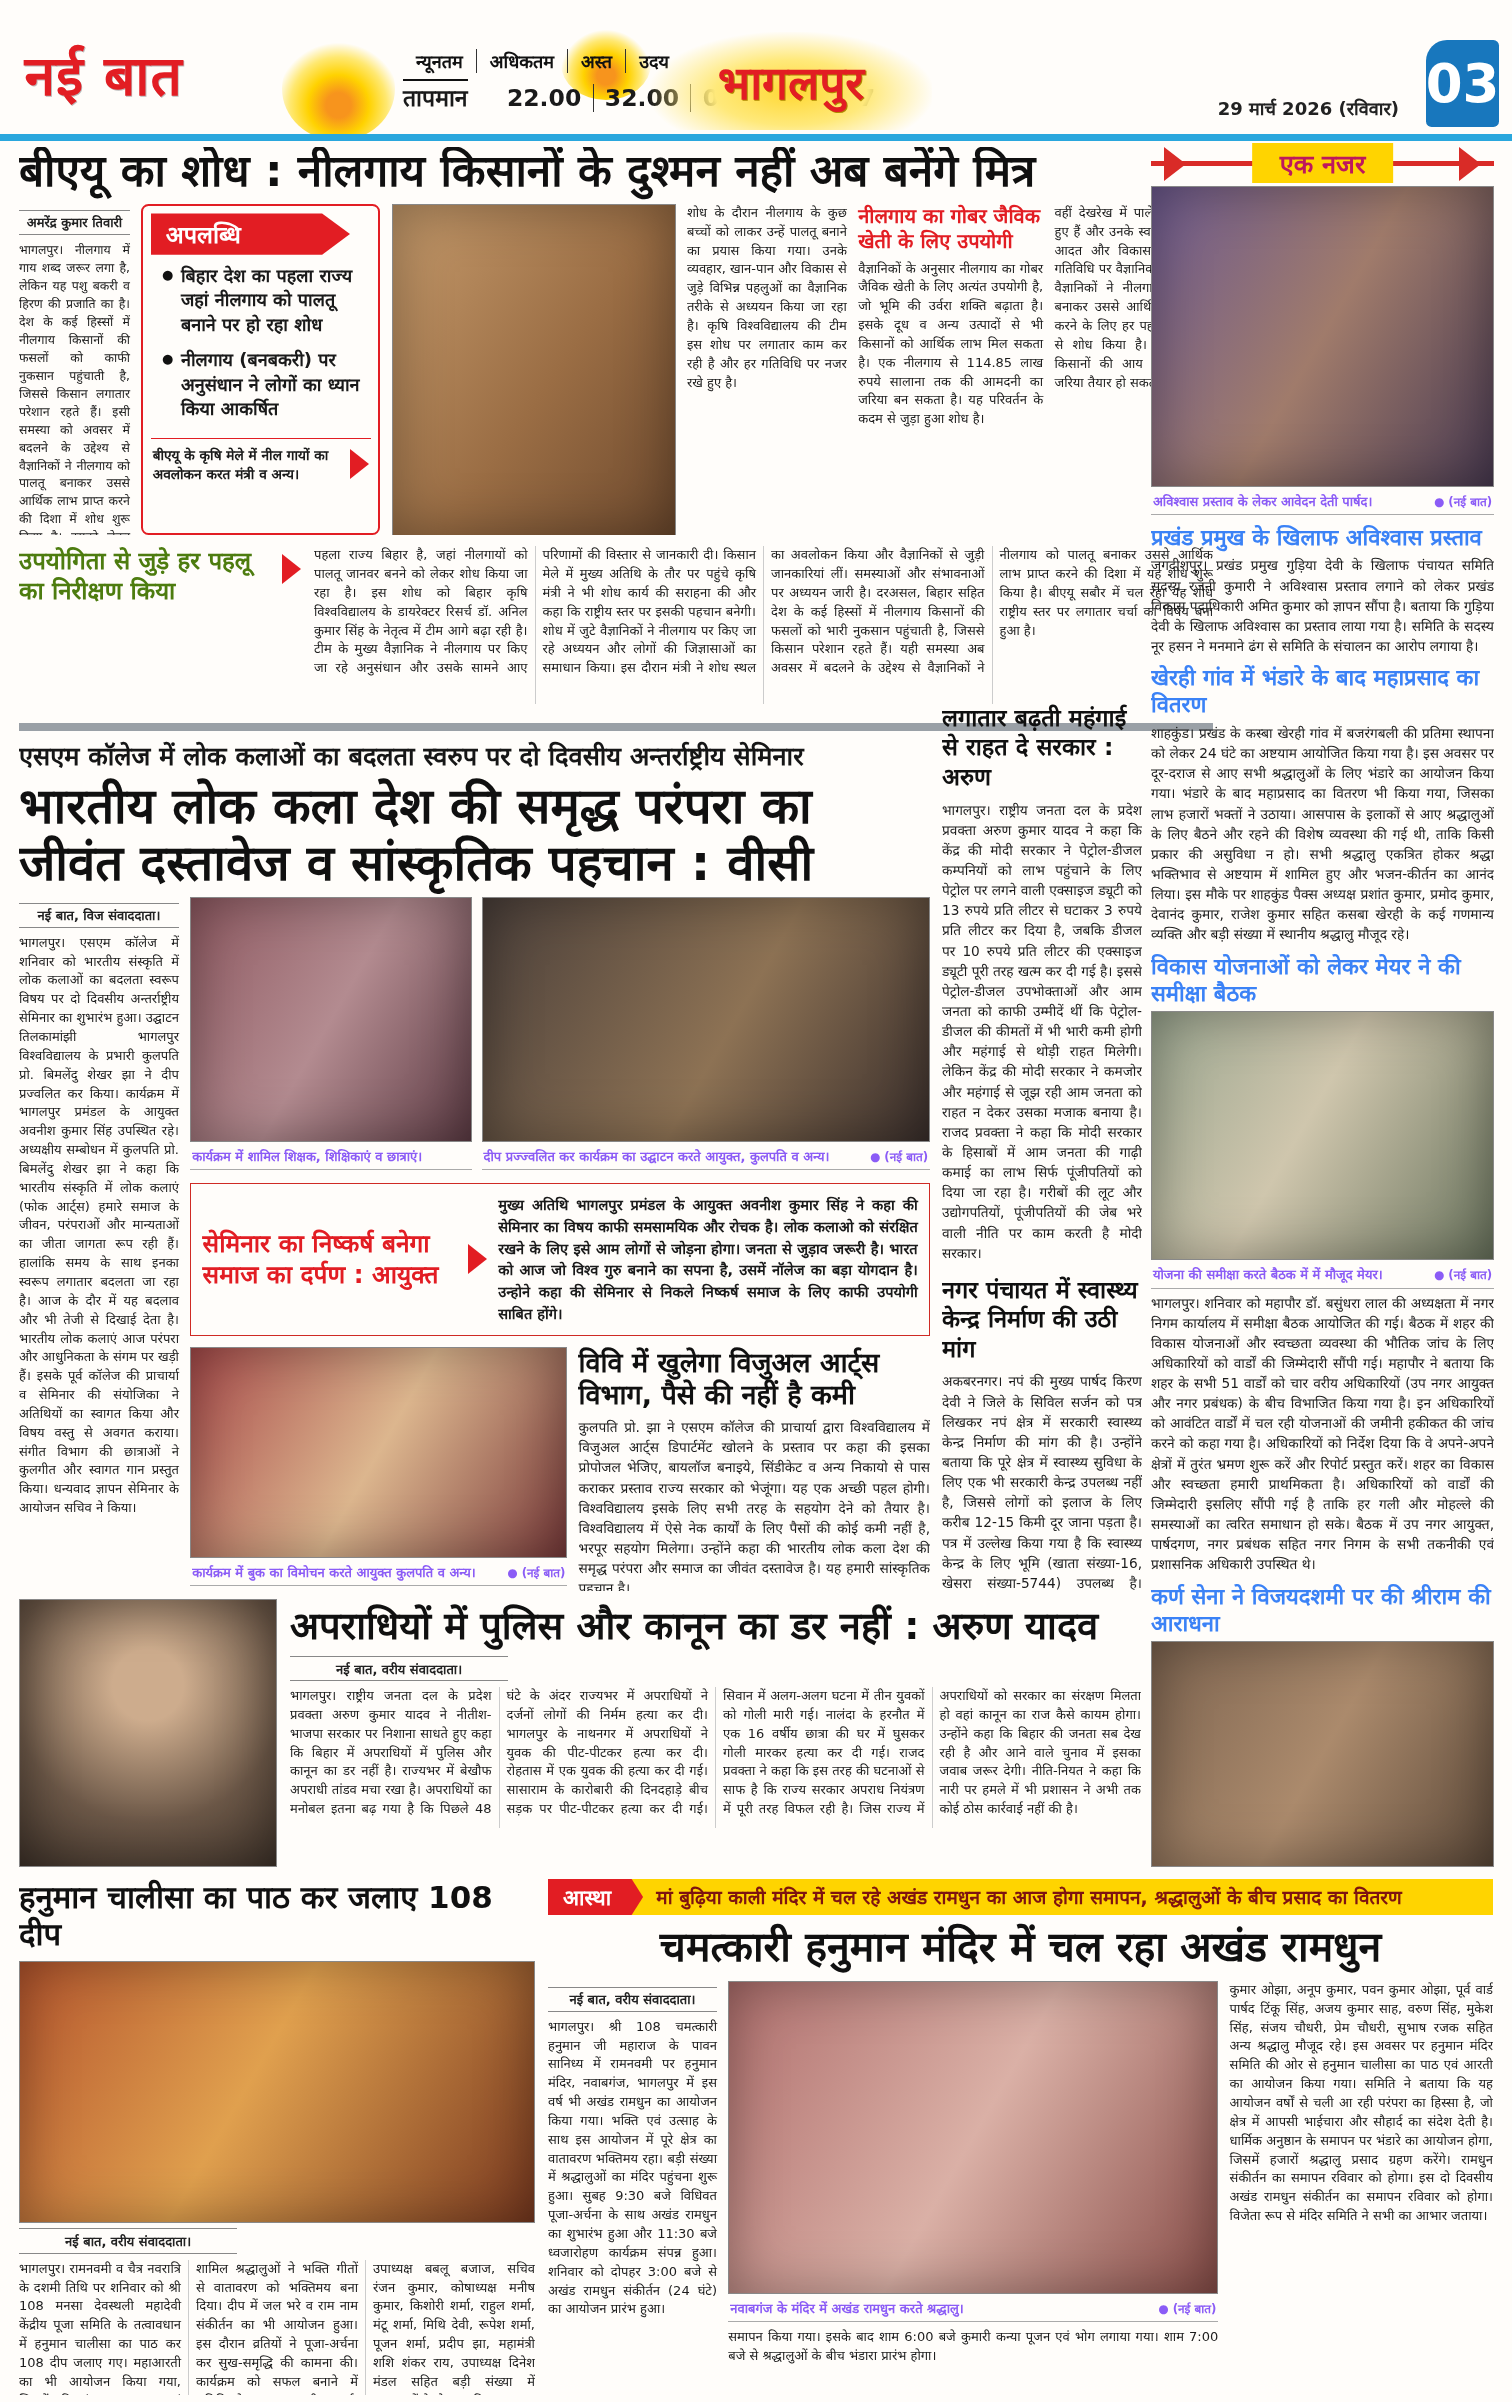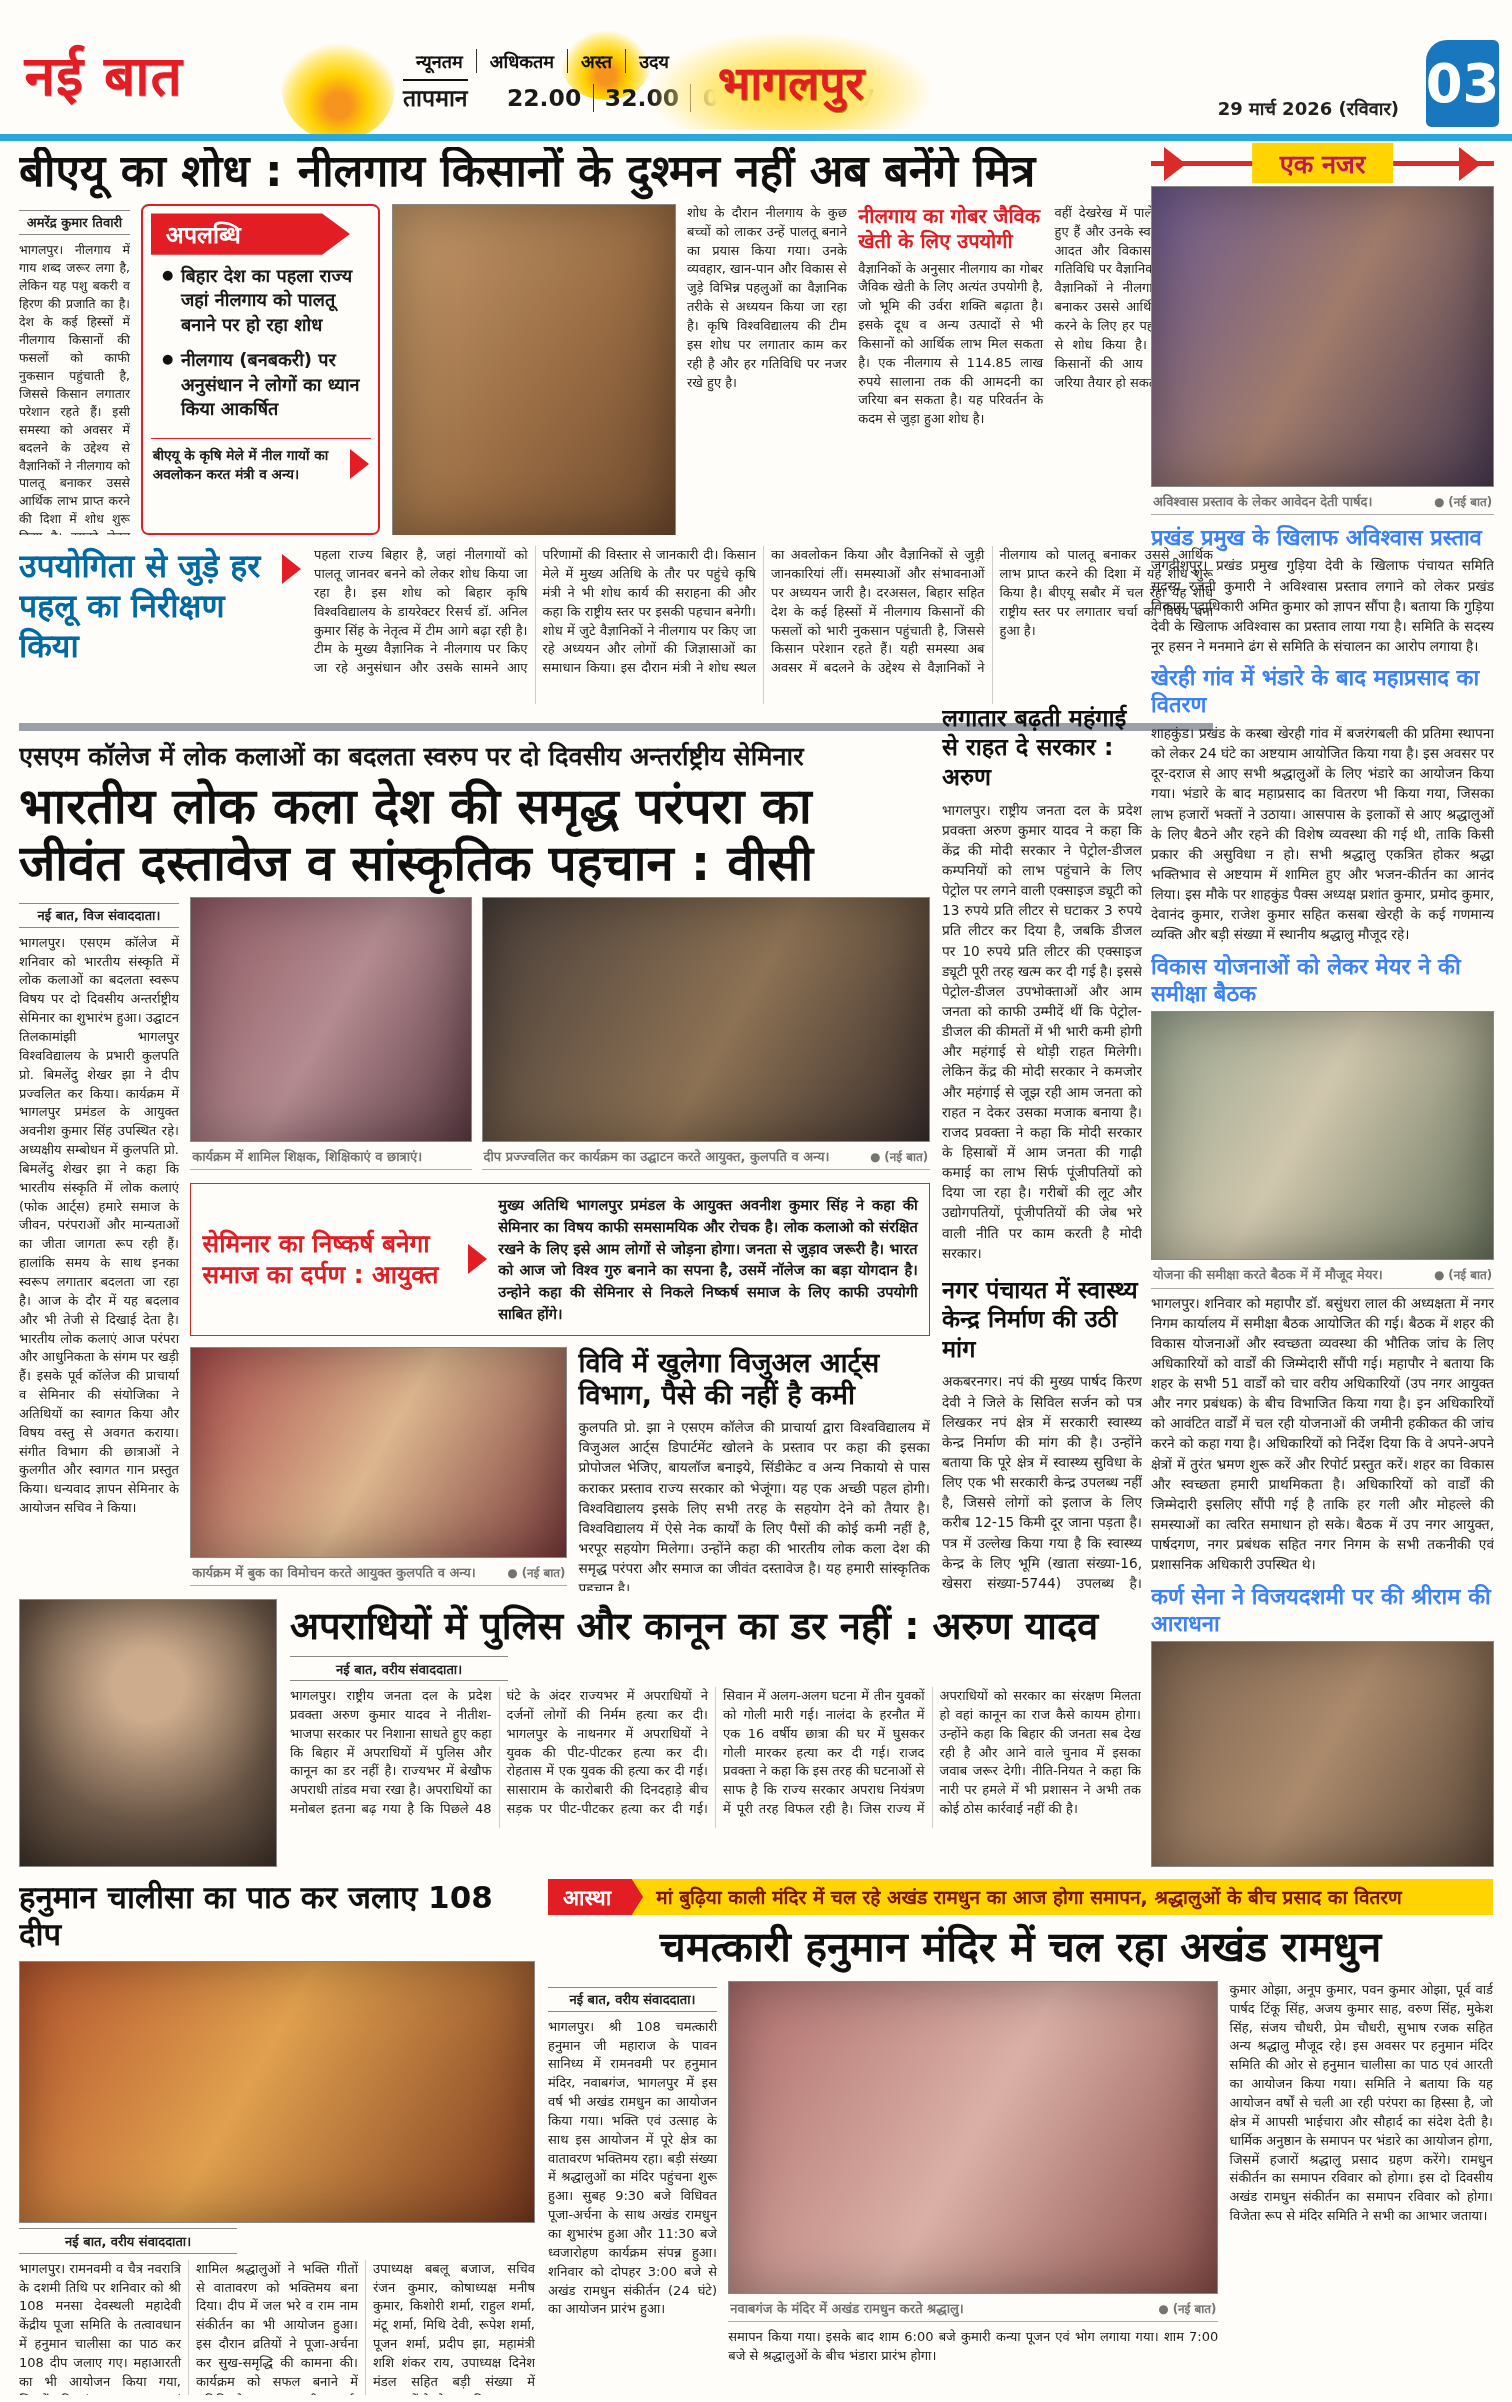--- a/index.html
+++ b/index.html
@@ -30,38 +30,38 @@
   .h-lg{font-size:38px;font-weight:800;line-height:1.15;color:#101010;}
   .h-md{font-size:27px;font-weight:800;line-height:1.2;color:#101010;}
   .h-sm{font-size:22.6px;font-weight:800;line-height:1.25;color:#101010;}
   .kicker{font-size:25.4px;font-weight:800;color:#161616;}
   .red{color:#e21d23;}
   .bt{font-size:13px;line-height:1.45;text-align:justify;color:#1c1c1c;}
   .bt2{font-size:13.7px;line-height:1.47;text-align:justify;color:#1c1c1c;}
   .byline{font-size:13px;font-weight:700;text-align:center;border-top:0.9px solid #888;border-bottom:0.9px solid #888;
      padding:2.8px 5.6px;margin:5.6px 0;color:#222;}
   .caption{display:flex;justify-content:space-between;align-items:baseline;font-size:13px;font-weight:700;
-     color:#737373;padding:4.7px 1.9px;border-bottom:0.9px solid #aaa;}
+     color:#8b5cf6;padding:4.7px 1.9px;border-bottom:0.9px solid #aaa;}
   .caption .cr{font-size:11.8px;white-space:nowrap;margin-left:7.5px;}
   .ph{box-shadow:inset 0 0 56px rgba(0,0,0,.35);border:0.9px solid #888;}
   .cols3{column-count:3;column-gap:15px;column-rule:0.9px solid #ccc;}
   .cols4{column-count:4;column-gap:15px;column-rule:0.9px solid #ccc;}
   .divider{background:#9aa0a6;}
   
   .lead-mid{display:flex;gap:11.3px;margin-top:9.4px;height:331px;overflow:hidden;}
   .lead-box{border:2.8px solid #e21d23;border-radius:7.5px;overflow:hidden;display:flex;flex-direction:column;}
   .tab{background:#e21d23;color:#fff;font-weight:800;font-size:23.5px;padding:4.7px 15px;
        clip-path:polygon(0 0,86% 0,100% 50%,86% 100%,0 100%);width:72%;margin:7.5px 7.5px 3.8px 7.5px;}
   .lead-box ul{margin:5.6px 13px;padding:0 0 0 5.6px;list-style:none;}
   .lead-box li{font-size:18px;font-weight:700;line-height:1.35;margin-bottom:11.3px;position:relative;padding-left:19px;}
   .lead-box li::before{content:"●";position:absolute;left:0;top:1.9px;font-size:13px;color:#111;}
   .boxcap{border-top:1.9px solid #e21d23;margin:0 7.5px;padding:5.6px 1.9px;font-size:13.7px;font-weight:700;display:flex;gap:5.6px;align-items:center;}
   .arrow-r{width:0;height:0;border-top:15px solid transparent;border-bottom:15px solid transparent;border-left:19px solid #e21d23;flex:0 0 auto;}
   .lead-band{display:flex;gap:13px;margin-top:11.3px;height:158px;overflow:hidden;}
-  .band-head{flex:0 0 282px;font-size:32px;font-weight:800;color:#0369a1;line-height:1.25;display:flex;gap:7.5px;align-items:flex-start;}
+  .band-head{flex:0 0 282px;font-size:24px;font-weight:800;color:#4d7c0f;line-height:1.25;display:flex;gap:7.5px;align-items:flex-start;}
   
   .rail-banner{position:relative;height:43px;}
   .rail-banner .bar{position:absolute;left:0;right:0;top:18px;height:4.7px;background:#d92b27;}
   .rail-banner .box{position:absolute;left:50%;transform:translateX(-50%);top:0;background:#ffd400;
      color:#be185d;font-size:25.4px;font-weight:800;padding:2.8px 28px;white-space:nowrap;}
   .chev{position:absolute;top:3.8px;width:0;height:0;border-top:17px solid transparent;border-bottom:17px solid transparent;}
   .chev.l{left:13px;border-left:22.6px solid #d92b27;}
   .chev.r{right:13px;border-left:22.6px solid #d92b27;}
   .rail h3{font-size:22px;font-weight:800;margin:9.4px 0 3.8px 0;line-height:1.22;color:#3b82f6;}
   

